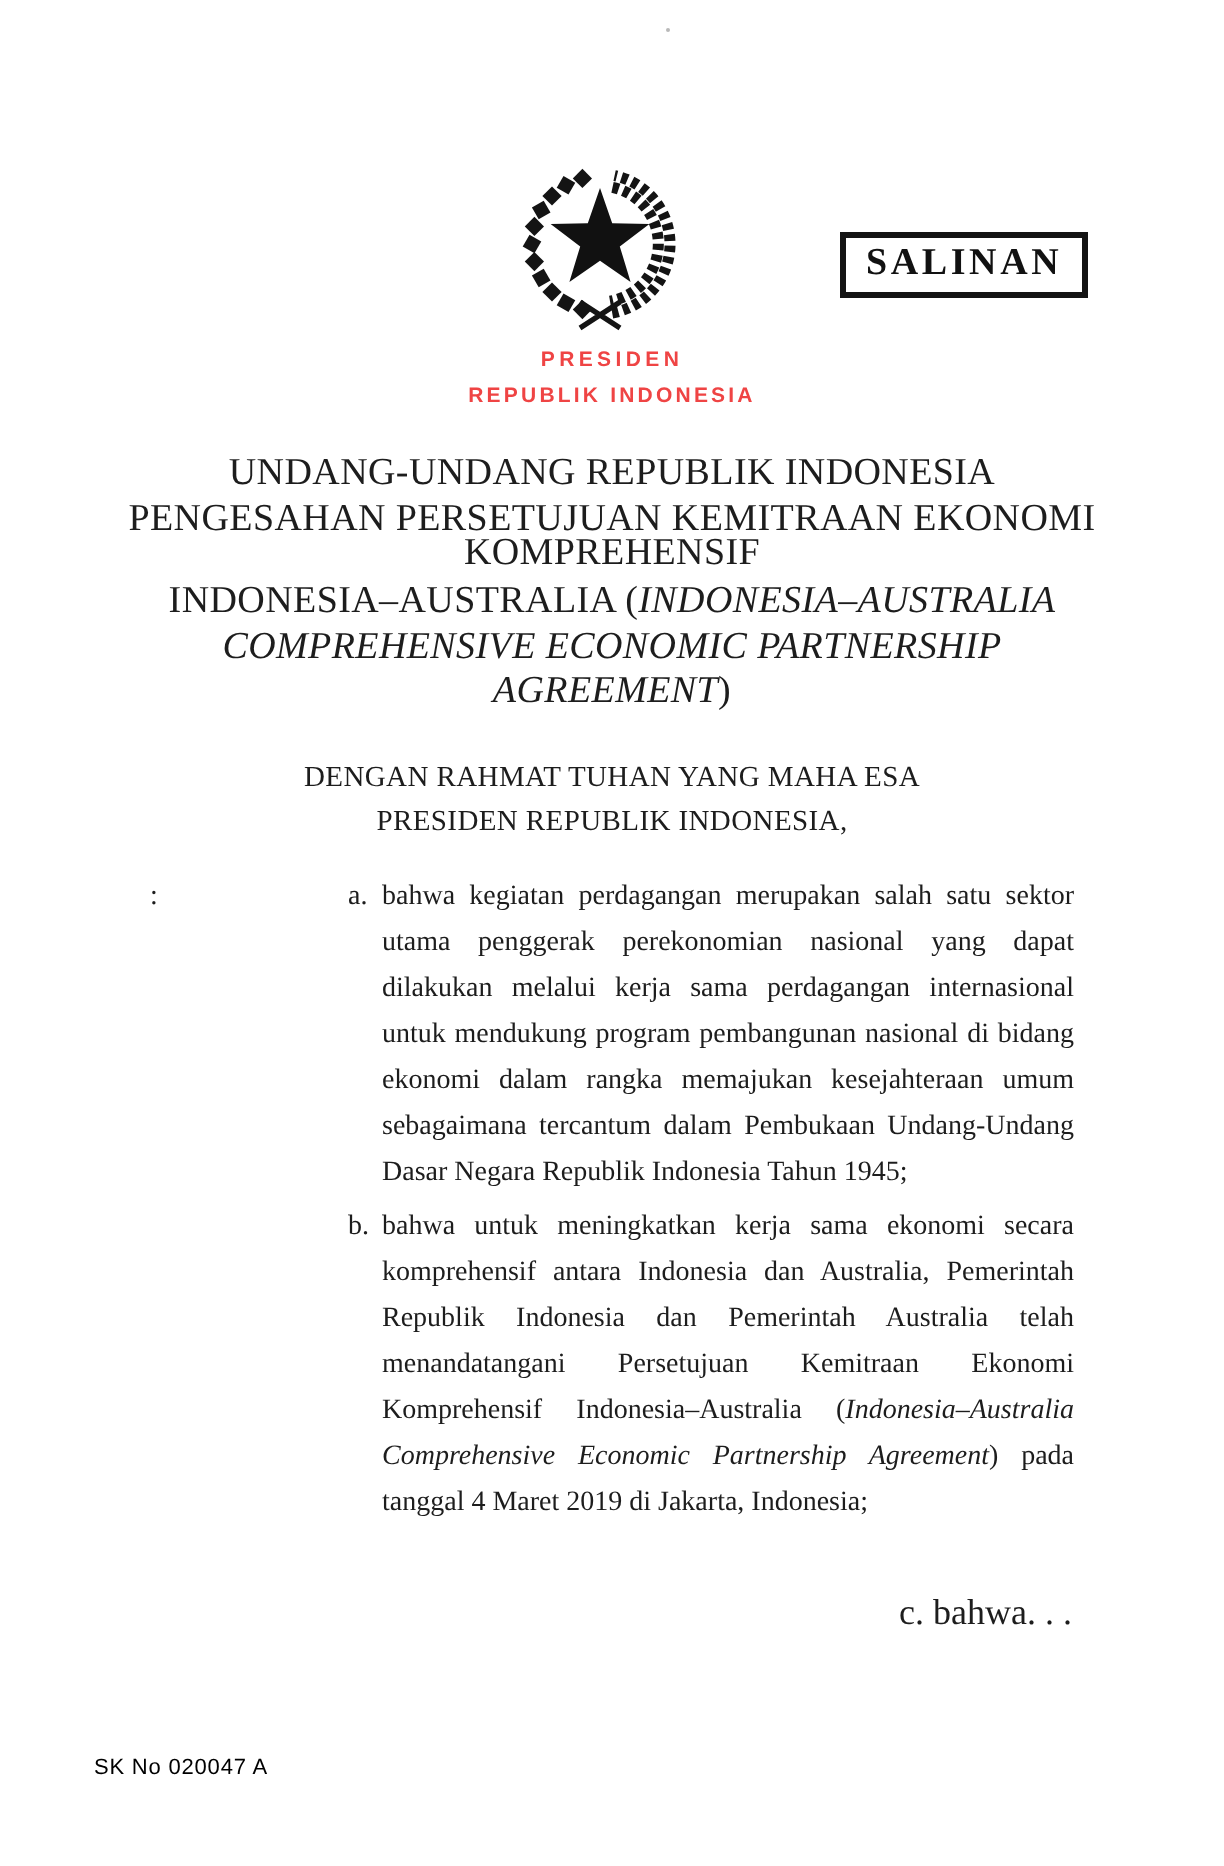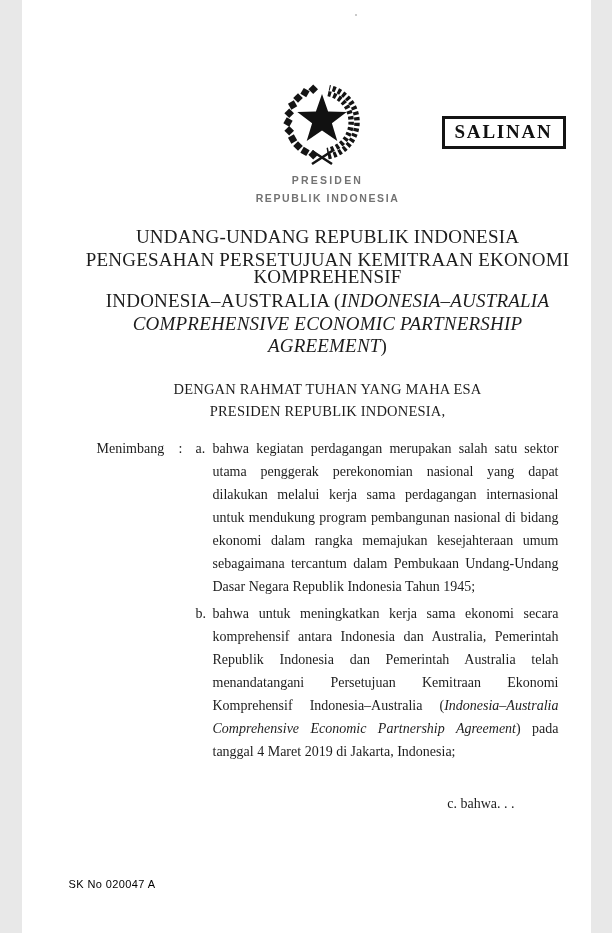--- a/index.html
+++ b/index.html
@@ -1,34 +1,34 @@
 <!DOCTYPE html>
 <html><head>
 <meta charset="utf-8">
 <style>
   html,body{margin:0;padding:0;background:#e8e8e8;}
   .page{
     position:relative;
-    width:569px;height:933px;
+    width:612px;height:933px;
     background:#ffffff;
     color:#1d1d1d;
     font-family:"Liberation Serif",serif;
     margin:0 auto;
     overflow:hidden;
   }
   .scan-dot{
     position:absolute;top:14px;left:333px;
     width:2px;height:2px;background:#b9b9b9;border-radius:50%;
   }
   .emblem{position:absolute;top:82px;left:253px;width:94px;height:86px;}
   .letterhead{
     position:absolute;top:174px;left:0;width:612px;
     text-align:center;
     font-family:"Liberation Sans",sans-serif;
-    font-weight:bold;color:#737373;
+    font-weight:bold;color:#ef4444;
   }
   .letterhead .l1{font-size:10.5px;letter-spacing:2.2px;}
   .letterhead .l2{font-size:10.5px;letter-spacing:1.6px;margin-top:6px;}
   .salinan{
     position:absolute;top:116px;left:420px;
     border:3px solid #141414;
     padding:2px 10px 3px 10px;
     font-weight:bold;font-size:19px;letter-spacing:1.8px;
     color:#111;background:#fff;
   }
@@ -50,21 +50,21 @@
     position:absolute;top:437px;left:75px;width:462px;
     font-size:14px;line-height:23px;
     display:grid;grid-template-columns:82px 17px 1fr;
   }
   .consider-items{grid-column:3;}
   .consider-item{display:grid;grid-template-columns:17px 1fr;}
   .consider-item + .consider-item{margin-top:4px;}
   .item-text{text-align:justify;font-family:Liberation Serif, serif;}
   .it{font-style:italic;}
   .catchword{
-    position:absolute;top:796px;right:76px;font-size:14px;
+    position:absolute;top:796px;right:76px;font-size:18px;
   }
   .footer-code{
     position:absolute;top:878px;left:47px;
     font-family:"Liberation Sans",sans-serif;
     font-size:11px;letter-spacing:0.4px;color:#000000;
   }
 </style>
 </head>
 <body>
 
@@ -115,21 +115,20 @@
     <div class="t4">PENGESAHAN PERSETUJUAN KEMITRAAN EKONOMI KOMPREHENSIF</div>
     <div class="t5"><span>INDONESIA–AUSTRALIA (</span><span class="it">INDONESIA–AUSTRALIA COMPREHENSIVE ECONOMIC PARTNERSHIP AGREEMENT</span><span>)</span></div>
   </div>
 
   <div class="preamble">
     <div class="p1">DENGAN RAHMAT TUHAN YANG MAHA ESA</div>
     <div class="p2">PRESIDEN REPUBLIK INDONESIA,</div>
   </div>
 
   <div class="considerations">
-    <div class="consider-label">Menimbang</div>
     <div class="consider-colon">:</div>
     <div class="consider-items">
       <div class="consider-item">
         <div class="item-marker">a.</div>
         <div class="item-text">bahwa kegiatan perdagangan merupakan salah satu sektor utama penggerak perekonomian nasional yang dapat dilakukan melalui kerja sama perdagangan internasional untuk mendukung program pembangunan nasional di bidang ekonomi dalam rangka memajukan kesejahteraan umum sebagaimana tercantum dalam Pembukaan Undang-Undang Dasar Negara Republik Indonesia Tahun 1945;</div>
       </div>
       <div class="consider-item">
         <div class="item-marker">b.</div>
         <div class="item-text"><span>bahwa untuk meningkatkan kerja sama ekonomi secara komprehensif antara Indonesia dan Australia, Pemerintah Republik Indonesia dan Pemerintah Australia telah menandatangani Persetujuan Kemitraan Ekonomi Komprehensif Indonesia–Australia (</span><span class="it">Indonesia–Australia Comprehensive Economic Partnership Agreement</span><span>) pada tanggal 4 Maret 2019 di Jakarta, Indonesia;</span></div>
       </div>

